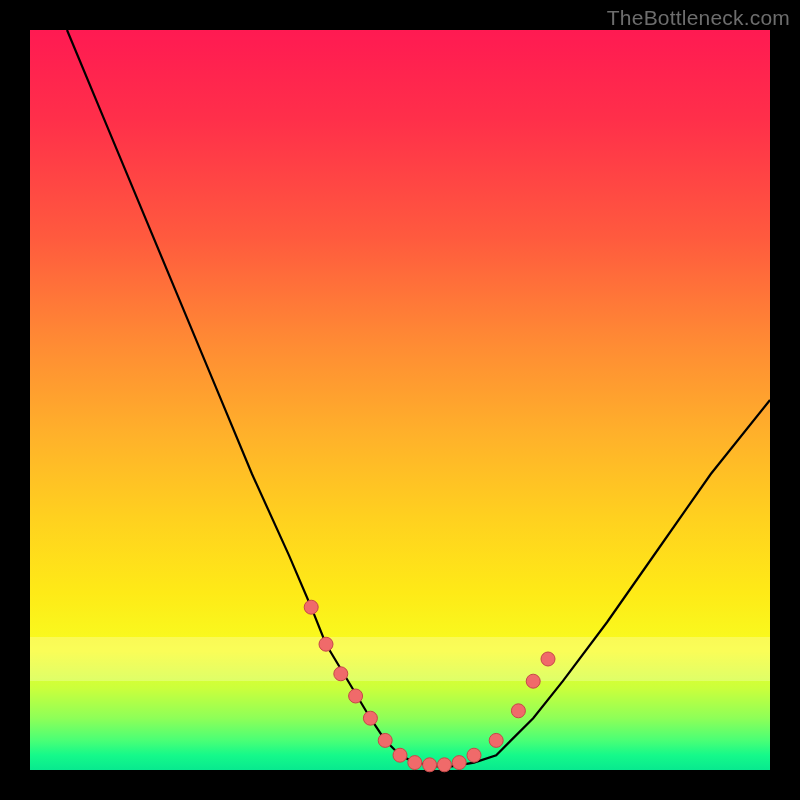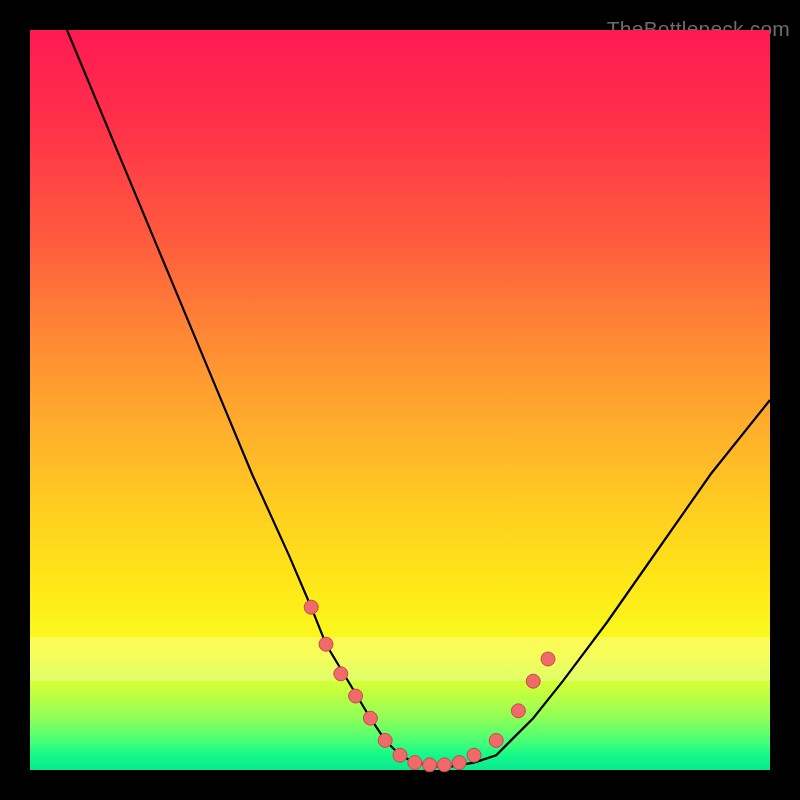--- a/index.html
+++ b/index.html
@@ -59,21 +59,20 @@
   }
   .watermark {
     position: absolute;
     top: 6px;
     right: 10px;
     color: #6d6d6d;
     font-size: 21px;
     font-weight: 500;
     letter-spacing: 0.2px;
     user-select: none;
-    margin-top: 11px;
   }
 </style>
 </head>
 <body>
 
 <div class="watermark">TheBottleneck.com</div>
 
 <div class="frame">
 
   <div class="gradient"></div>

